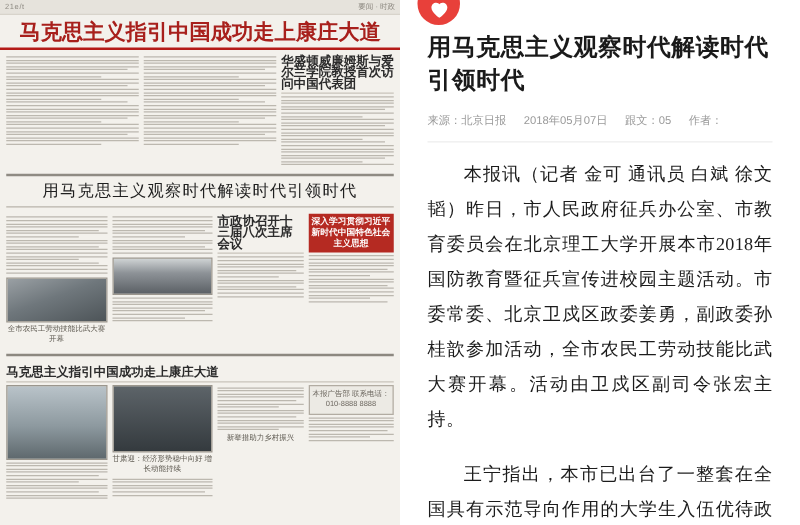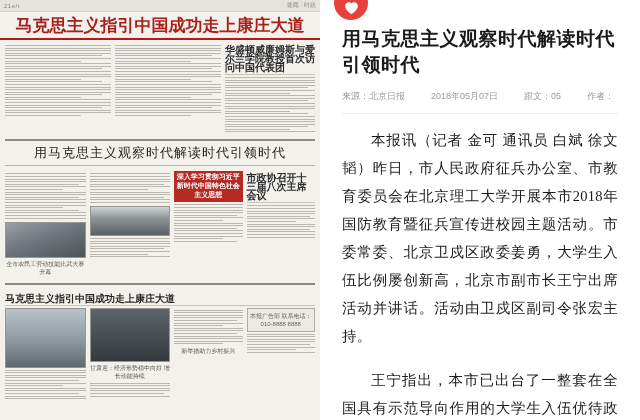--- a/index.html
+++ b/index.html
@@ -209,21 +209,21 @@
     color: #1a1a1a;
     line-height: 26px;
     margin: 26px 0 0 0;
     letter-spacing: .5px;
   }
   .art-meta {
     margin-top: 12px;
     font-size: 9px;
     color: #9a9a9a;
     display: flex;
-    gap: 26px;
+    gap: 14px;
     align-items: flex-start;
     padding-bottom: 10px;
     border-bottom: 1px solid #ededed;
   }
   .art-body {
     margin-top: 12px;
   }
   .art-body p {
     font-family: "Liberation Serif", serif;
     font-size: 14.5px;
@@ -396,43 +396,43 @@
               <i></i>
               <i></i>
               <i></i>
               <i></i>
               <i></i>
               <i></i>
               <i></i>
           </div>
         </div>
         <div class="col narrow">
+          <div class="mini-head">市政协召开十三届八次主席会议</div>
+          <div class="lines dense">
+            <i></i>
+              <i></i>
+              <i></i>
+              <i></i>
+              <i></i>
+              <i></i>
+              <i></i>
+              <i></i>
+              <i></i>
+              <i></i>
+              <i></i>
+              <i></i>
+              <i></i>
+          </div>
+        </div>
+        <div class="col narrow">
           <div class="redbox">深入学习贯彻习近平新时代中国特色社会主义思想</div>
           <div class="lines dense">
             <i></i>
               <i></i>
               <i></i>
-              <i></i>
-              <i></i>
-              <i></i>
-              <i></i>
-              <i></i>
-              <i></i>
-              <i></i>
-              <i></i>
-              <i></i>
-              <i></i>
-              <i></i>
-              <i></i>
-          </div>
-        </div>
-        <div class="col narrow">
-          <div class="mini-head">市政协召开十三届八次主席会议</div>
-          <div class="lines dense">
-            <i></i>
               <i></i>
               <i></i>
               <i></i>
               <i></i>
               <i></i>
               <i></i>
               <i></i>
               <i></i>
               <i></i>
               <i></i>
@@ -530,20 +530,20 @@
     <h1 class="art-title">用马克思主义观察时代解读时代引领时代</h1>
 
     <div class="art-meta">
       <span><span>来源：</span><span>北京日报</span></span>
       <span>2018年05月07日</span>
       <span><span>跟文：</span><span>05</span></span>
       <span><span>作者：</span><span></span></span>
     </div>
 
     <div class="art-body">
-      <p>本报讯（记者 金可 通讯员 白斌 徐文韬）昨日，市人民政府征兵办公室、市教育委员会在北京理工大学开展本市2018年国防教育暨征兵宣传进校园主题活动。市委常委、北京卫戍区政委姜勇，大学生入伍比例屡创新高，北京市副市长王宁出席活动并讲话。活动由卫戍区副司令张宏主持。</p>
+      <p>本报讯（记者 金可 通讯员 白斌 徐文韬）昨日，市人民政府征兵办公室、市教育委员会在北京理工大学开展本市2018年国防教育暨征兵宣传进校园主题活动。市委常委、北京卫戍区政委姜勇，副政委孙桂歆参加活动，全市农民工劳动技能比武大赛开幕。活动由卫戍区副司令张宏主持。</p>
       <p>王宁指出，本市已出台了一整套在全国具有示范导向作用的大学生入伍优待政策，大学生入伍比例屡创新高。去年，大学生士兵比例达到82.7%，大批高素质青年成为部队的新鲜血液。他号召首都大学生强化使命意识和责任担当，踊跃报名参军，建功军营，彰显人生价值，把聪明才智融入强军梦想，献身国防事业。</p>
 
     </div>
 
   </div>
 
 </div>
 
 </body></html>

